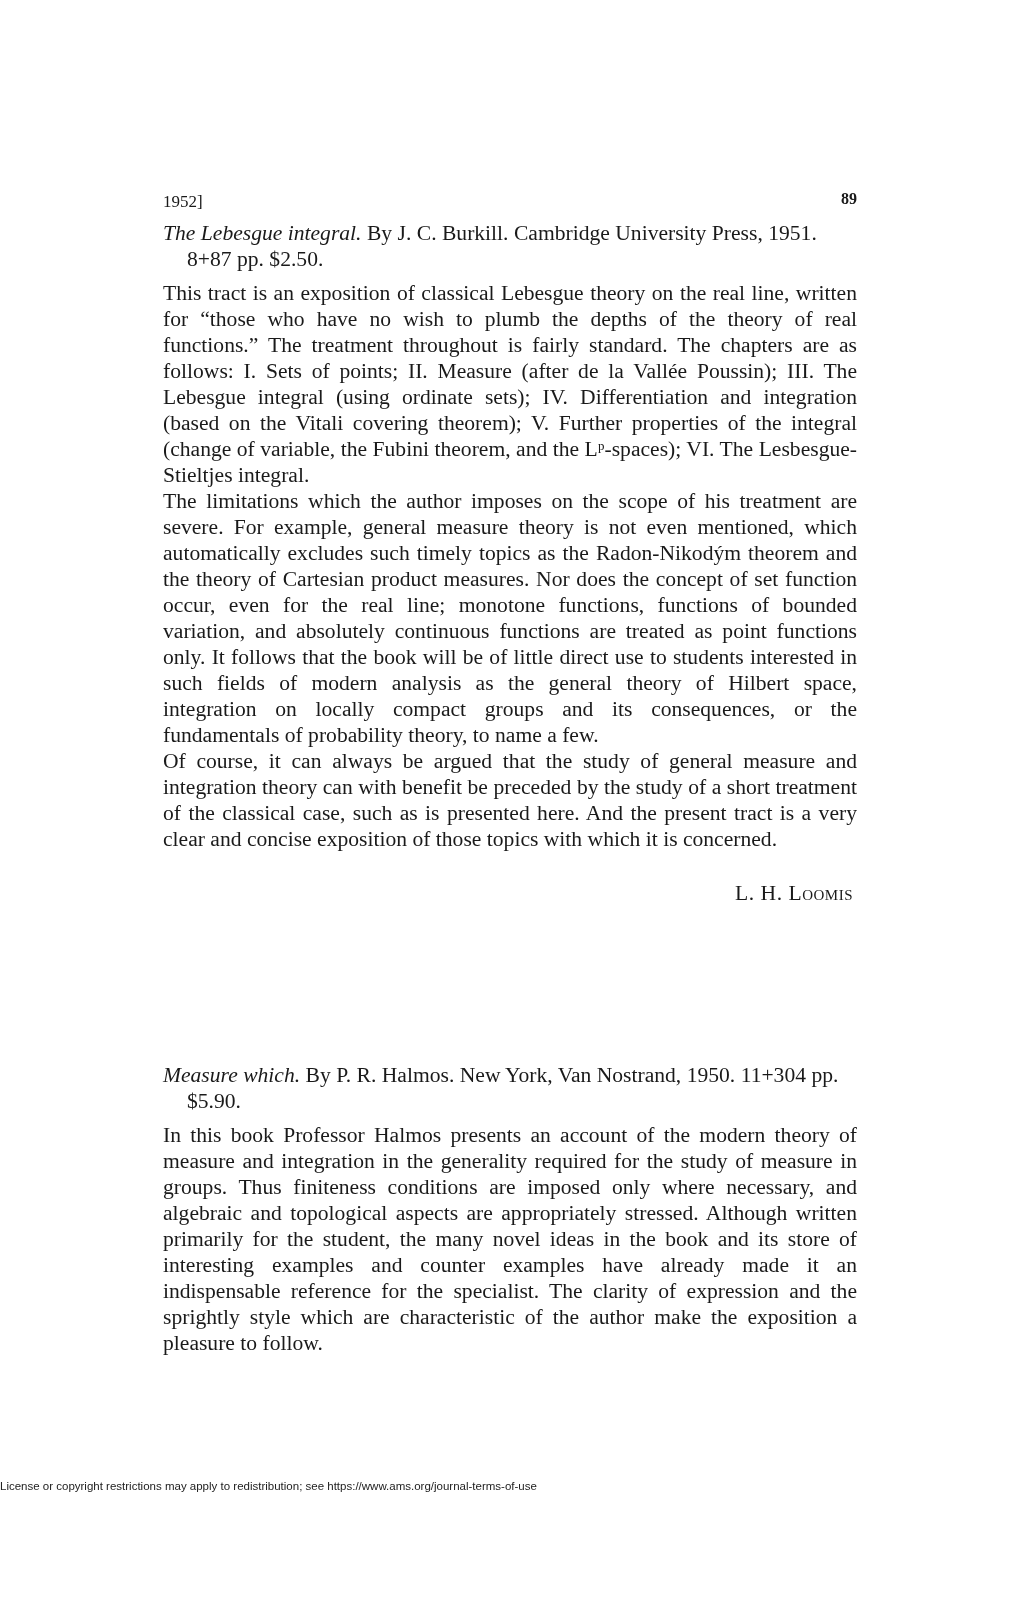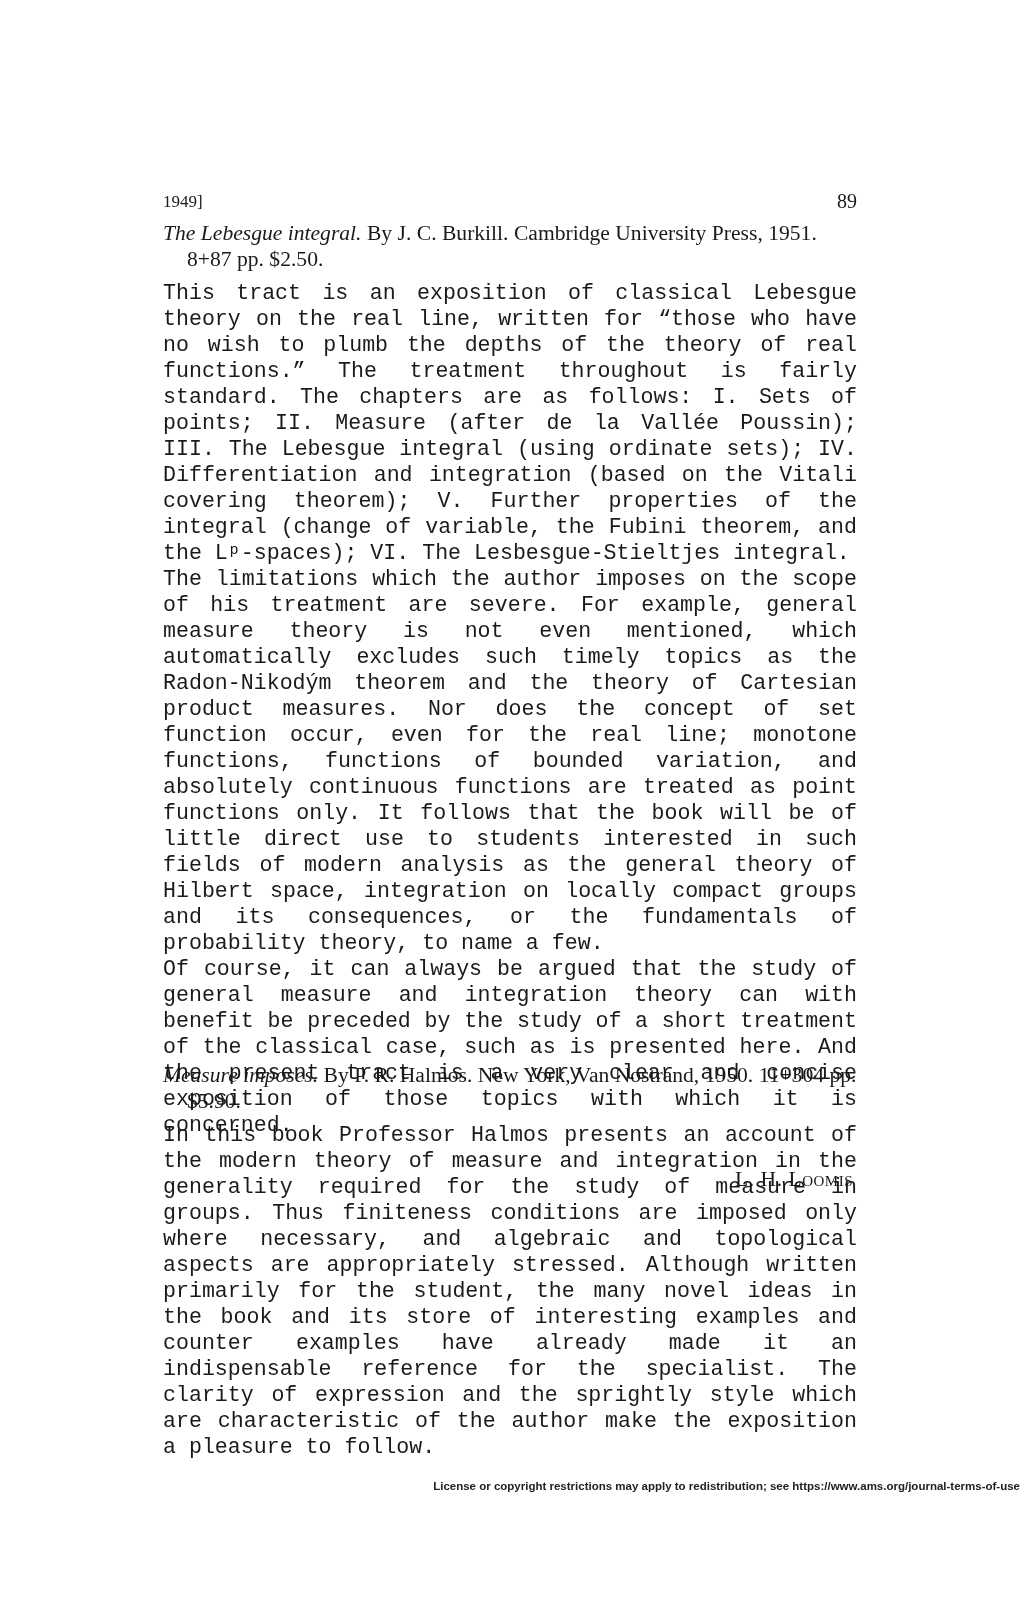--- a/index.html
+++ b/index.html
@@ -1,47 +1,47 @@
 <!DOCTYPE html>
 <html><head>
 <meta charset="utf-8">
 <style>
   html, body { margin: 0; padding: 0; background: #ffffff; }
   body { width: 1020px; height: 1615px; position: relative; overflow: hidden; }
   .page { position: absolute; left: 0; top: 0; width: 1020px; height: 1615px; background: #fff; color: #1a1a1a; font-family: "DejaVu Serif", "Liberation Serif", serif; }
   .running-head { position: absolute; top: 190px; left: 163px; width: 694px; height: 28px; font-family: "Liberation Serif", serif; }
   .rh-year { position: absolute; left: 0; top: 2px; font-size: 17px; }
   .rh-title { position: absolute; left: 0; right: 0; text-align: center; top: 4px; font-size: 16px; letter-spacing: 0.3px; }
-  .rh-page { position: absolute; right: 0; top: 0; font-size: 20px; }
+  .rh-page { position: absolute; right: 0; top: 0; font-size: 16px; font-weight: bold; }
   .column { position: absolute; left: 163px; width: 694px; font-family: "Liberation Serif", serif; font-size: 21.6px; line-height: 26px; }
   .citation { text-indent: -24px; padding-left: 24px; margin: 0 0 8px 0; text-align: left; }
   .citation .title { font-style: italic; }
-  .para { margin: 0; text-indent: 0; text-align: justify; text-align-last: left; font-family: Liberation Mono, monospace; }
+  .para { margin: 0; text-indent: 0; text-align: justify; text-align-last: left; }
   .signature { text-align: right; margin: 28px 0 0 0; padding-right: 4px; font-variant: small-caps; letter-spacing: 0.5px; }
   .review-1 { top: 220px; }
   .review-2 { top: 1062px; }
-  .license { position: absolute; top: 1480px; left: 0; width: 1020px; text-align: right; font-family: "Liberation Sans", sans-serif; font-size: 11.5px; color: #222; font-weight: bold; }
+  .license { position: absolute; top: 1480px; left: 0; width: 1020px; text-align: left; font-family: "Liberation Sans", sans-serif; font-size: 11.5px; color: #222; }
 </style>
 </head>
 <body>
 
 <div class="page">
 
   <div class="running-head">
-    <span class="rh-year">1949]</span>
+    <span class="rh-year">1952]</span>
     <span class="rh-page">89</span>
   </div>
 
   <div class="column review-1">
     <p class="citation"><span class="title">The Lebesgue integral.</span><span> By J. C. Burkill. Cambridge University Press, 1951. 8+87 pp. $2.50.</span></p>
     <p class="para">This tract is an exposition of classical Lebesgue theory on the real line, written for “those who have no wish to plumb the depths of the theory of real functions.” The treatment throughout is fairly standard. The chapters are as follows: I. Sets of points; II. Measure (after de la Vallée Poussin); III. The Lebesgue integral (using ordinate sets); IV. Differentiation and integration (based on the Vitali covering theorem); V. Further properties of the integral (change of variable, the Fubini theorem, and the Lᵖ-spaces); VI. The Lesbesgue-Stieltjes integral.</p>
     <p class="para">The limitations which the author imposes on the scope of his treatment are severe. For example, general measure theory is not even mentioned, which automatically excludes such timely topics as the Radon-Nikodým theorem and the theory of Cartesian product measures. Nor does the concept of set function occur, even for the real line; monotone functions, functions of bounded variation, and absolutely continuous functions are treated as point functions only. It follows that the book will be of little direct use to students interested in such fields of modern analysis as the general theory of Hilbert space, integration on locally compact groups and its consequences, or the fundamentals of probability theory, to name a few.</p>
     <p class="para">Of course, it can always be argued that the study of general measure and integration theory can with benefit be preceded by the study of a short treatment of the classical case, such as is presented here. And the present tract is a very clear and concise exposition of those topics with which it is concerned.</p>
     <p class="signature">L. H. Loomis</p>
   </div>
 
   <div class="column review-2">
-    <p class="citation"><span class="title">Measure imposes.</span><span> By P. R. Halmos. New York, Van Nostrand, 1950. 11+304 pp. $5.90.</span></p>
+    <p class="citation"><span class="title">Measure which.</span><span> By P. R. Halmos. New York, Van Nostrand, 1950. 11+304 pp. $5.90.</span></p>
     <p class="para">In this book Professor Halmos presents an account of the modern theory of measure and integration in the generality required for the study of measure in groups. Thus finiteness conditions are imposed only where necessary, and algebraic and topological aspects are appropriately stressed. Although written primarily for the student, the many novel ideas in the book and its store of interesting examples and counter examples have already made it an indispensable reference for the specialist. The clarity of expression and the sprightly style which are characteristic of the author make the exposition a pleasure to follow.</p>
   </div>
 
   <div class="license">License or copyright restrictions may apply to redistribution; see https://www.ams.org/journal-terms-of-use</div>
 </div>
 
 </body></html>

